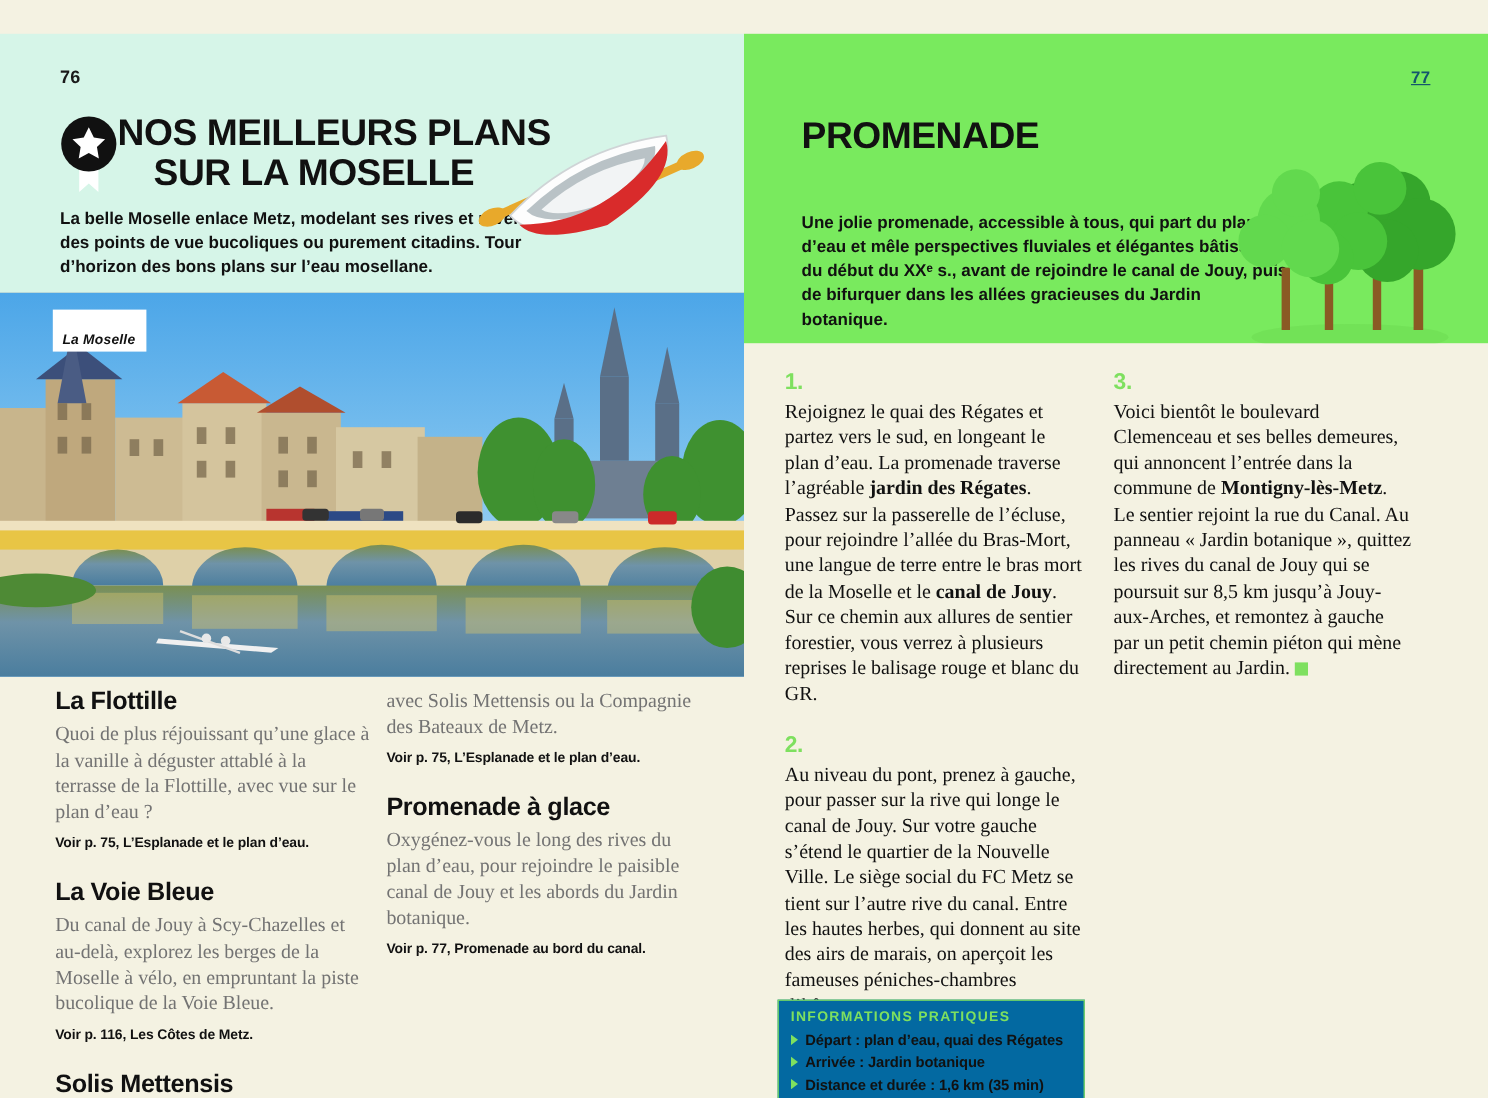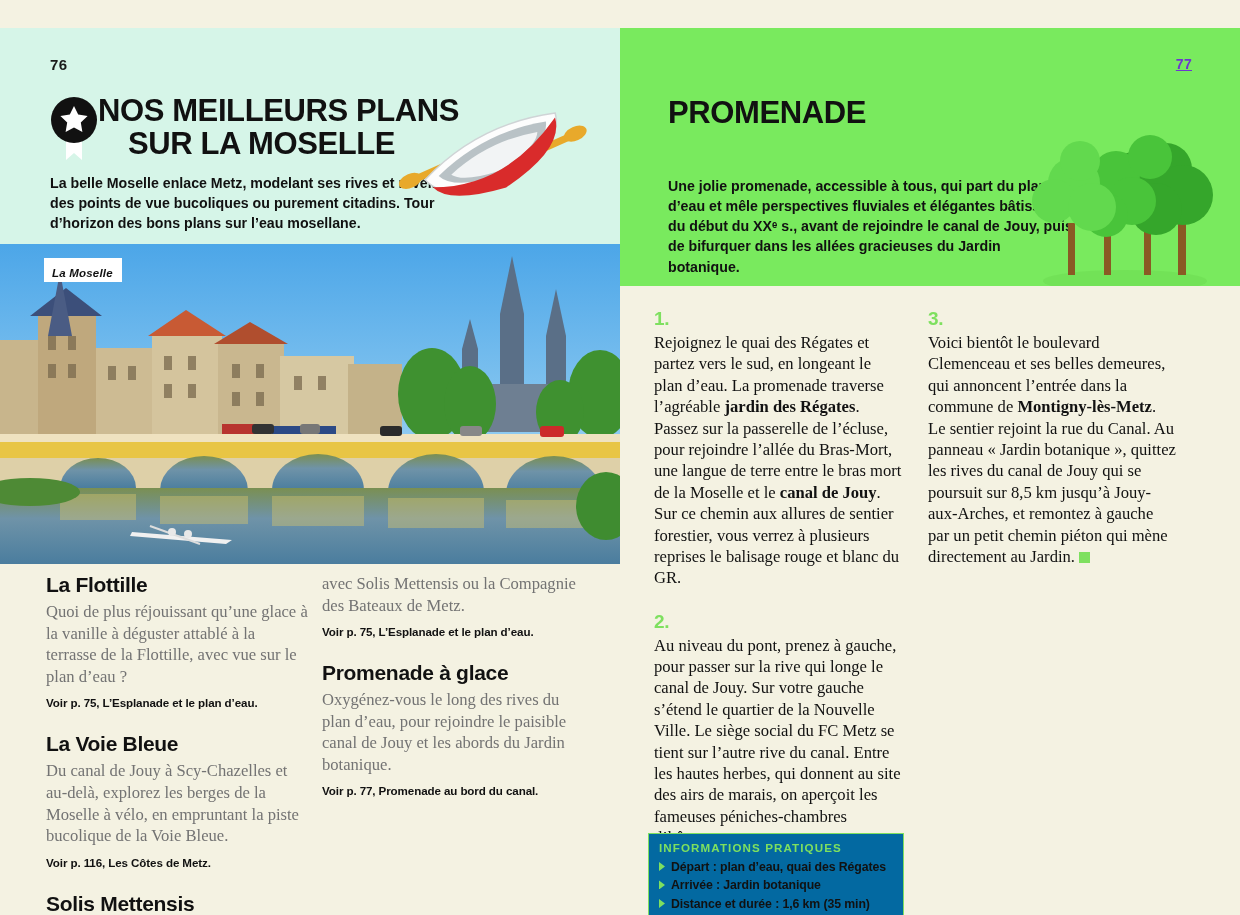--- a/index.html
+++ b/index.html
@@ -39,21 +39,21 @@
     font-size: 14.2px; line-height: 1.42; font-weight: bold; color: #111;
   }
   .boat-icon { position: absolute; right: 18px; top: 52px; width: 215px; height: 160px; }
 
   
   .photo-moselle { position: relative; width: 620px; height: 320px; overflow: hidden; background:#2a6fa8; }
   .caption {
     position: absolute; left: 44px; top: 14px; z-index: 6;
     background: #ffffff; color: #111;
     font-size: 11.5px; font-weight: bold; font-style: italic;
-    padding: 9px 9px 3px 8px; letter-spacing: .2px;
+    padding: 20px 9px 3px 8px; letter-spacing: .2px;
   }
 
   
   .left-cols {
     position: absolute; left: 0; top: 545px; width: 620px; height: 370px;
     display: flex; gap: 14px; padding: 0 26px 0 46px;
   }
   .col { width: 262px; }
   .h-sub {
     font-size: 21px; font-weight: bold; color: #111;
@@ -69,21 +69,21 @@
     color: #111; margin-top: 9px; letter-spacing: -.1px;
   }
 
   
   .page-right { position: relative; width: 620px; height: 915px; background: #f4f2e2; overflow: hidden; }
   .right-header {
     position: relative; height: 258px; background: #79ea5e; overflow: hidden;
   }
   .folio-right {
     position: absolute; right: 48px; top: 28px;
-    font-size: 14px; font-weight: bold; color: #6d28d9;
+    font-size: 14px; font-weight: bold; color: #0c4a6e;
     letter-spacing: .3px; opacity: .92; text-decoration: underline;
   }
   .right-title {
     position: absolute; left: 48px; top: 68px; width: 400px;
     font-size: 31px; line-height: 1.1; font-weight: bold;
     color: #111; letter-spacing: -.4px; text-transform: uppercase;
   }
   .right-lede {
     position: absolute; left: 48px; top: 148px; width: 405px;
     font-size: 14.2px; line-height: 1.42; font-weight: bold; color: #111;

